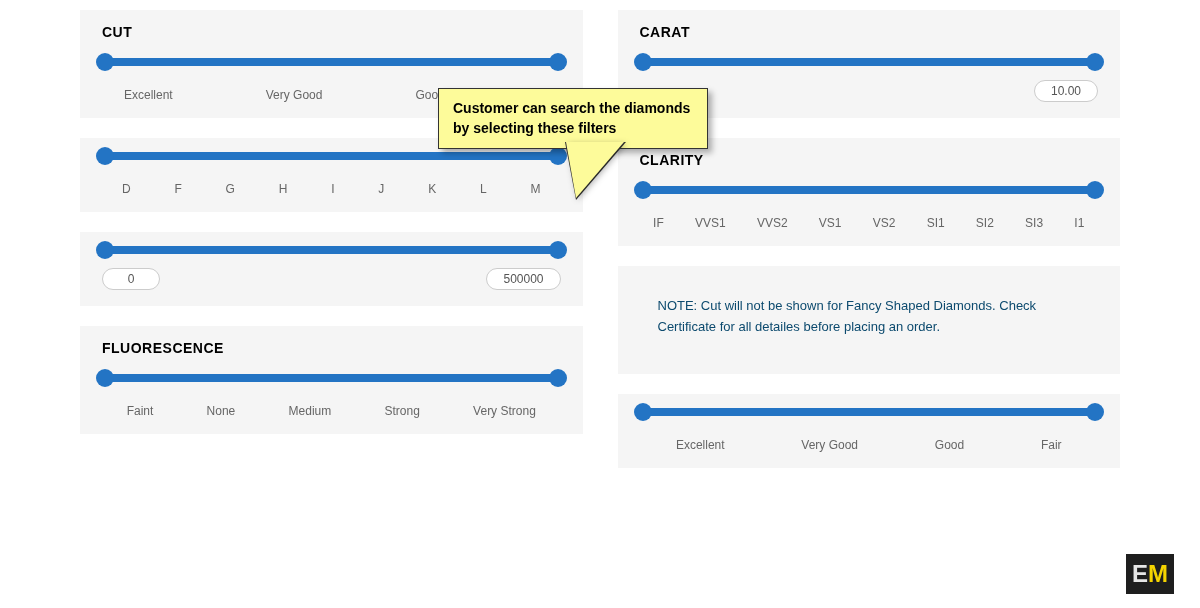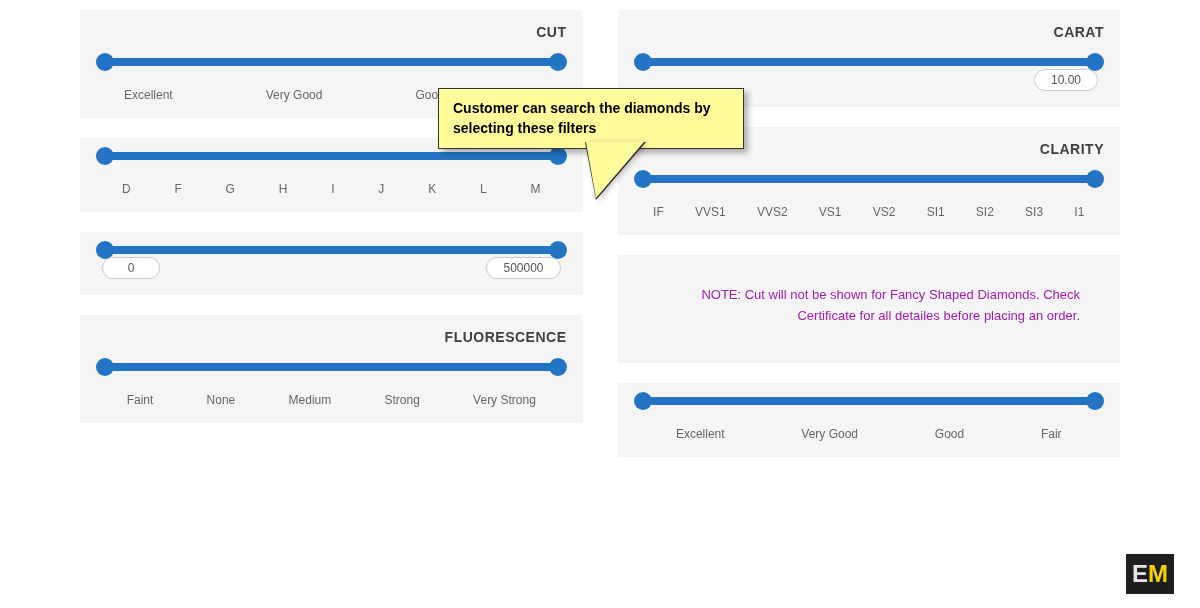--- a/index.html
+++ b/index.html
@@ -23,24 +23,23 @@
     gap: 20px;
   }
   .card {
     background: #f5f5f5;
     padding: 14px 16px 16px 16px;
   }
   .card-title {
     font-size: 14px;
     font-weight: 700;
     letter-spacing: 0.5px;
-    color: #404040;
+    color: #000000;
     margin-bottom: 18px;
     margin-left: 6px;
-    text-align: right;
   }
   .slider-wrap {
     position: relative;
     padding: 0 4px;
   }
   .track {
     height: 8px;
     background: #2374c4;
     border-radius: 4px;
     position: relative;
@@ -63,50 +62,50 @@
     font-size: 12px;
     color: #666;
     padding: 0 4px;
   }
   .ticks.center-rows {
     justify-content: space-around;
   }
   .value-row {
     display: flex;
     justify-content: space-between;
-    margin-top: 3px;
+    margin-top: 14px;
     padding: 0 6px;
   }
   .value-row.right-only {
     justify-content: flex-end;
   }
   .pill {
     background: #ffffff;
     border: 1px solid #ccc;
     border-radius: 14px;
     padding: 3px 16px;
     font-size: 12px;
     color: #555;
     min-width: 58px;
     text-align: center;
   }
   .note-card {
     background: #f5f5f5;
     padding: 30px 40px 36px 40px;
-    text-align: right;
+    text-align: left;
     font-size: 13px;
-    color: #a21caf;
+    color: #0c4a6e;
     line-height: 1.6;
   }
   
   .callout {
     position: absolute;
     top: 88px;
     left: 438px;
-    width: 306px;
+    width: 270px;
     background: #fdfb9a;
     border: 1px solid #333;
     padding: 10px 14px;
     font-size: 14px;
     font-weight: 600;
     color: #000;
     line-height: 1.4;
     box-shadow: 4px 4px 6px rgba(0,0,0,0.3);
     z-index: 10;
   }

